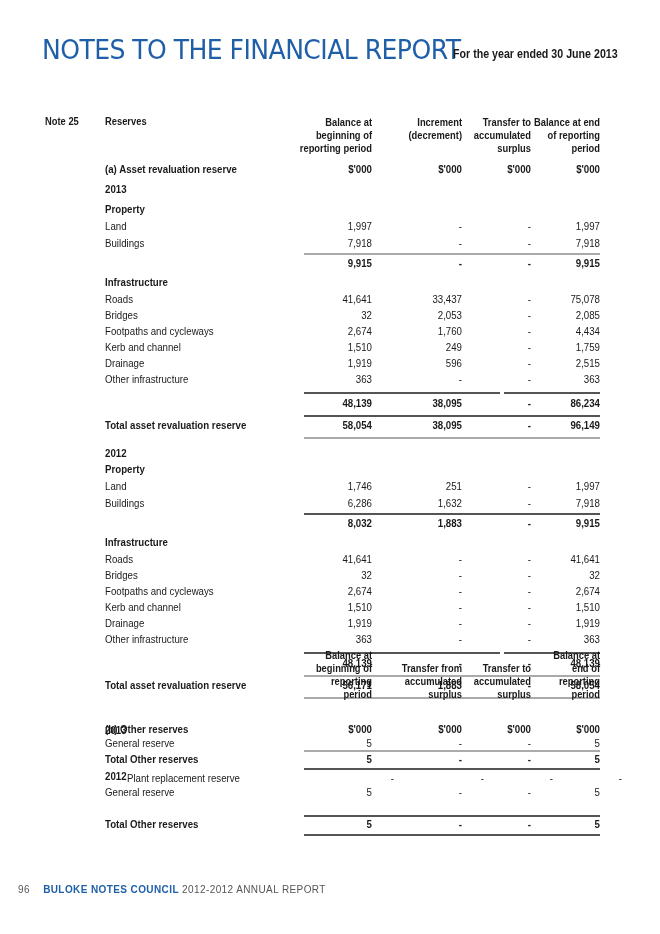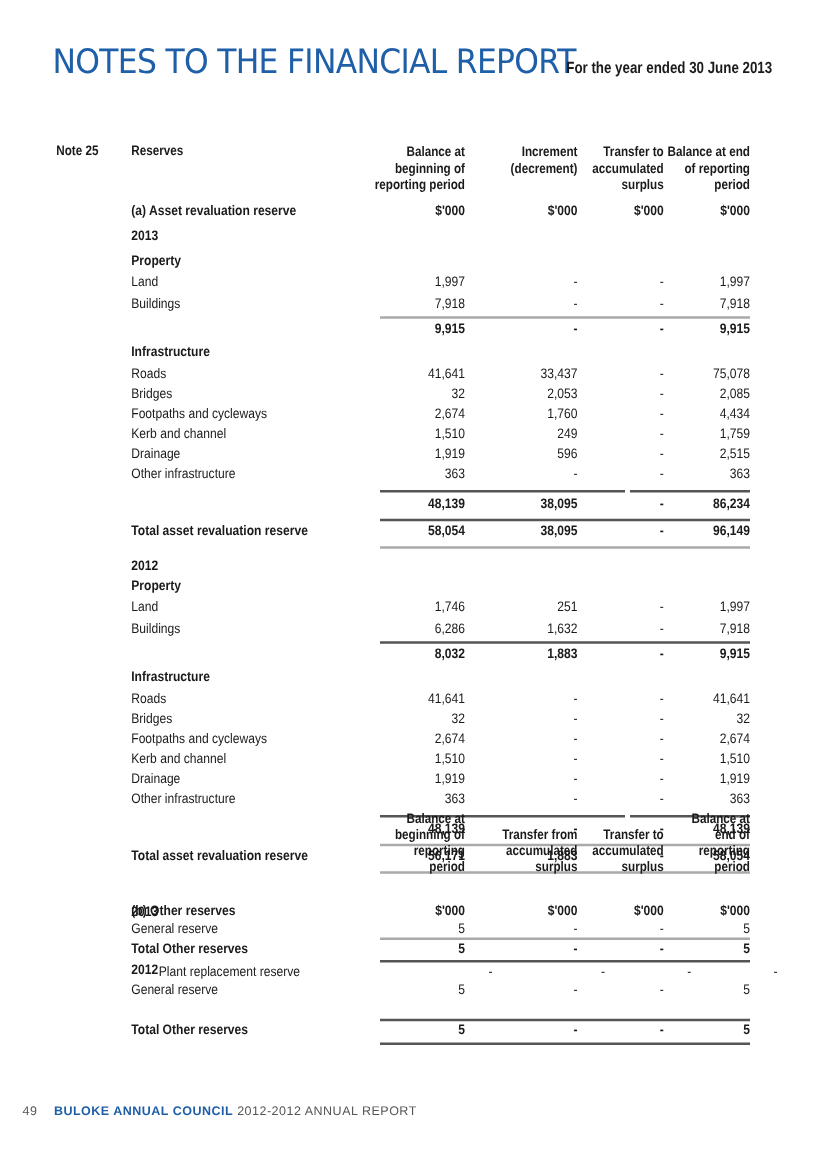--- a/index.html
+++ b/index.html
@@ -316,16 +316,16 @@
       <span class="lbl">Total Other reserves</span>
       <span class="c c1">5</span>
       <span class="c c2">-</span>
       <span class="c c3">-</span>
       <span class="c c4">5</span>
     </div>
     <div class="line" style="top: 834px; left: 304px; width: 296px;"></div>
   </div>
 
 <div class="footer">
-  <span class="pg">49</span>
-  <span class="org">BULOKE ANNUAL COUNCIL</span>
+  <span class="pg">96</span>
+  <span class="org">BULOKE NOTES COUNCIL</span>
   <span>2012-2012 ANNUAL REPORT</span>
 </div>
 
 </body></html>

